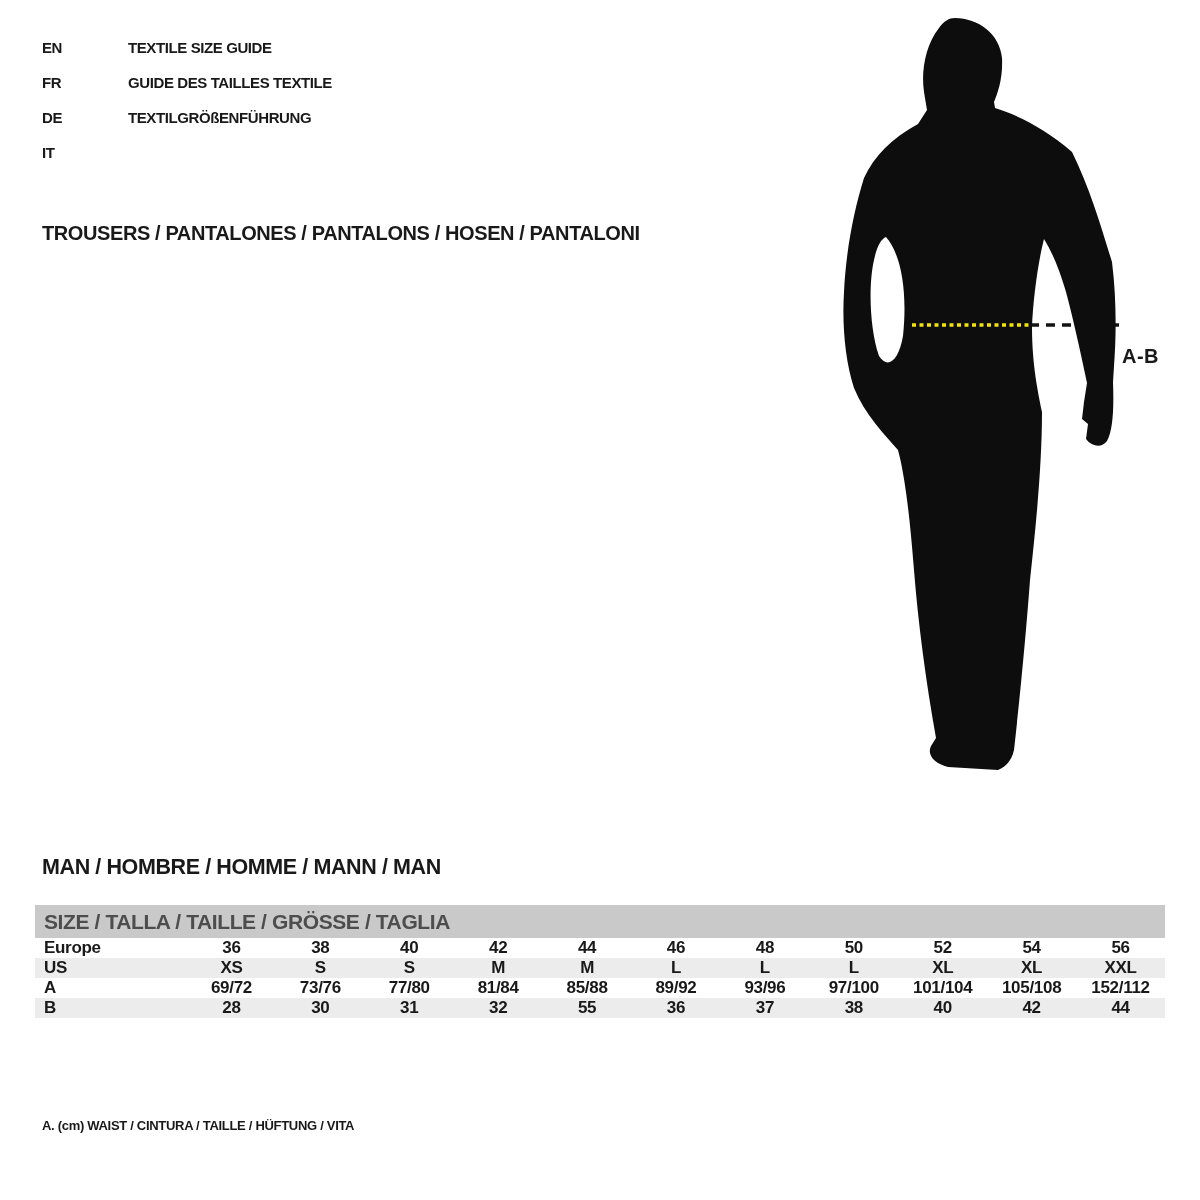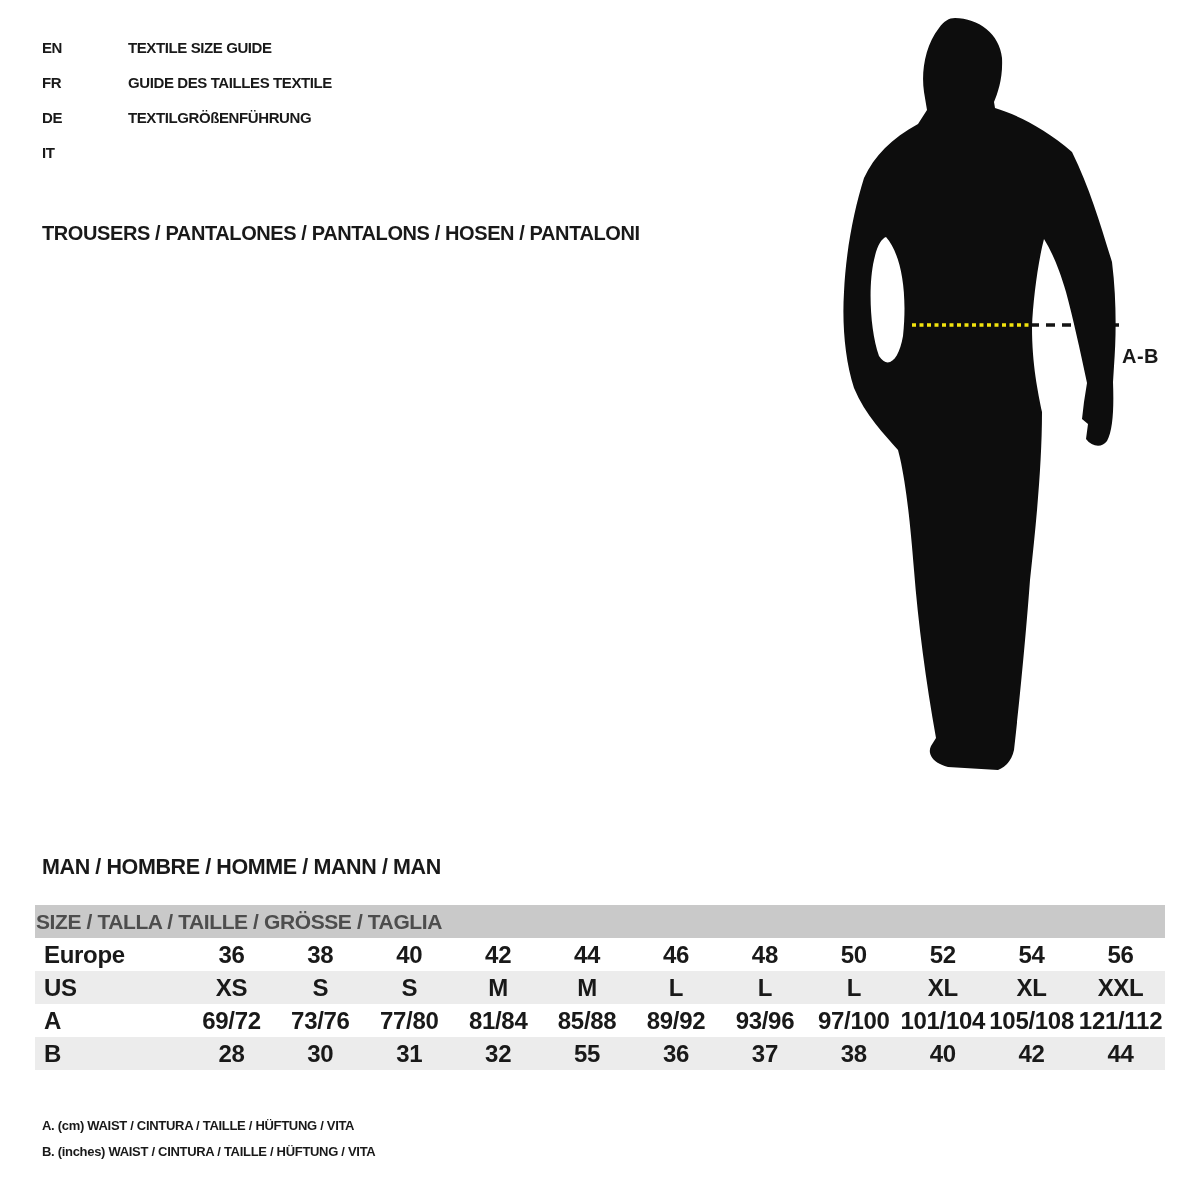--- a/index.html
+++ b/index.html
@@ -24,24 +24,24 @@
   .dot-line  { stroke:var(--accent-yellow,#f2e30e); stroke-width:3.5; stroke-dasharray:4 3.5; fill:none; }
   .measure-label { position:absolute; left:292px; top:306px; font-size:20px; letter-spacing:0.5px;margin-top:29px; }
 
   
   .section-title { position:absolute; left:42px; top:855px; font-size:21.5px; letter-spacing:-0.4px; }
 
   
   .size-table { position:absolute; left:35px; top:905px; width:1130px; }
   .table-header {
     height:33px; background:var(--table-header-bg,#c9c9c9); color:var(--table-header-text,#4d4d4d);
-    display:flex; align-items:center; padding-left:1px; box-sizing:border-box;
+    display:flex; align-items:center; padding-left:9px; box-sizing:border-box;
     font-size:21px; letter-spacing:-0.4px;
   }
-  .t-row { display:grid; grid-template-columns:152px repeat(11,1fr); height:33px; align-items:center; font-size:24px; letter-spacing:-0.3px; }
+  .t-row { display:grid; grid-template-columns:152px repeat(11,1fr); height:20px; align-items:center; font-size:17px; letter-spacing:-0.3px; }
   .t-row.alt { background:var(--table-row-alt,#ececec); }
   .row-label { padding-left:9px; }
   .t-cell { text-align:center; }
 
   
   .footnotes { position:absolute; left:42px; top:1113px; font-size:13px; letter-spacing:-0.3px; line-height:26px; }
 </style>
 </head>
 <body>
 
@@ -156,37 +156,36 @@
       <span class="t-cell">69/72</span>
       <span class="t-cell">73/76</span>
       <span class="t-cell">77/80</span>
       <span class="t-cell">81/84</span>
       <span class="t-cell">85/88</span>
       <span class="t-cell">89/92</span>
       <span class="t-cell">93/96</span>
       <span class="t-cell">97/100</span>
       <span class="t-cell">101/104</span>
       <span class="t-cell">105/108</span>
-      <span class="t-cell">121/112</span>
+      <span class="t-cell">152/112</span>
     </div>
 
     <div class="t-row alt">
       <span class="row-label">B</span>
       <span class="t-cell">28</span>
       <span class="t-cell">30</span>
       <span class="t-cell">31</span>
       <span class="t-cell">32</span>
       <span class="t-cell">55</span>
       <span class="t-cell">36</span>
       <span class="t-cell">37</span>
       <span class="t-cell">38</span>
       <span class="t-cell">40</span>
       <span class="t-cell">42</span>
       <span class="t-cell">44</span>
     </div>
   </div>
 
   <div class="footnotes">
     <div>A. (cm) WAIST / CINTURA / TAILLE / HÜFTUNG / VITA</div>
-    <div>B. (inches) WAIST / CINTURA / TAILLE / HÜFTUNG / VITA</div>
   </div>
 
 </div>
 
 </body></html>

